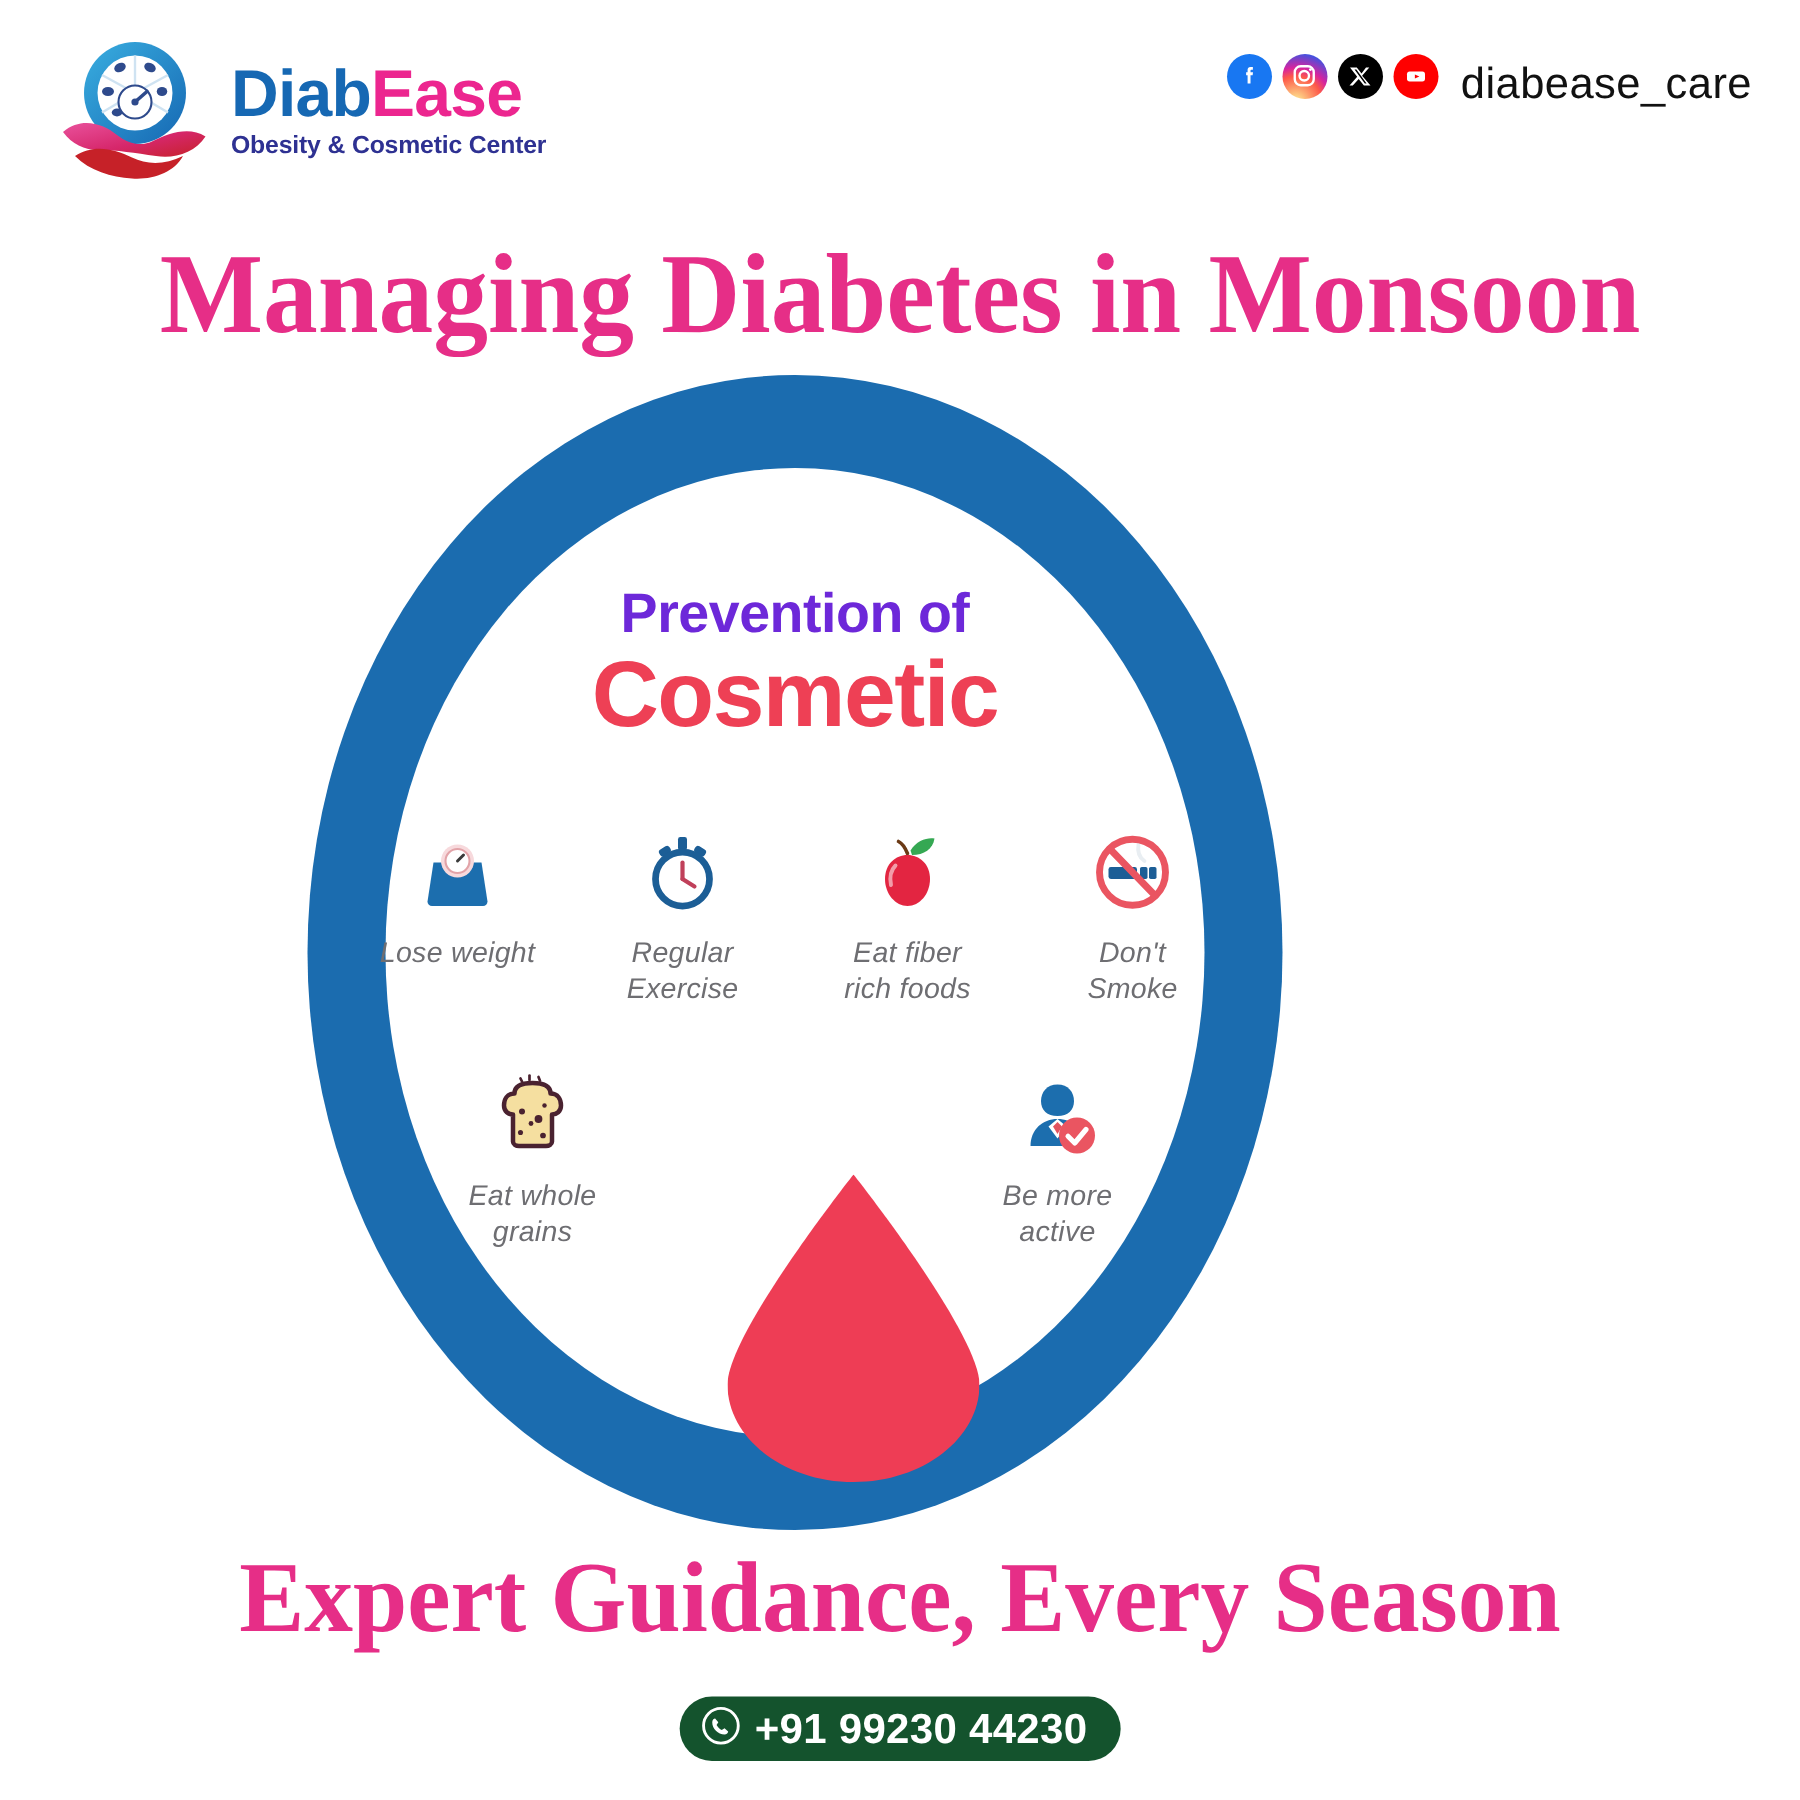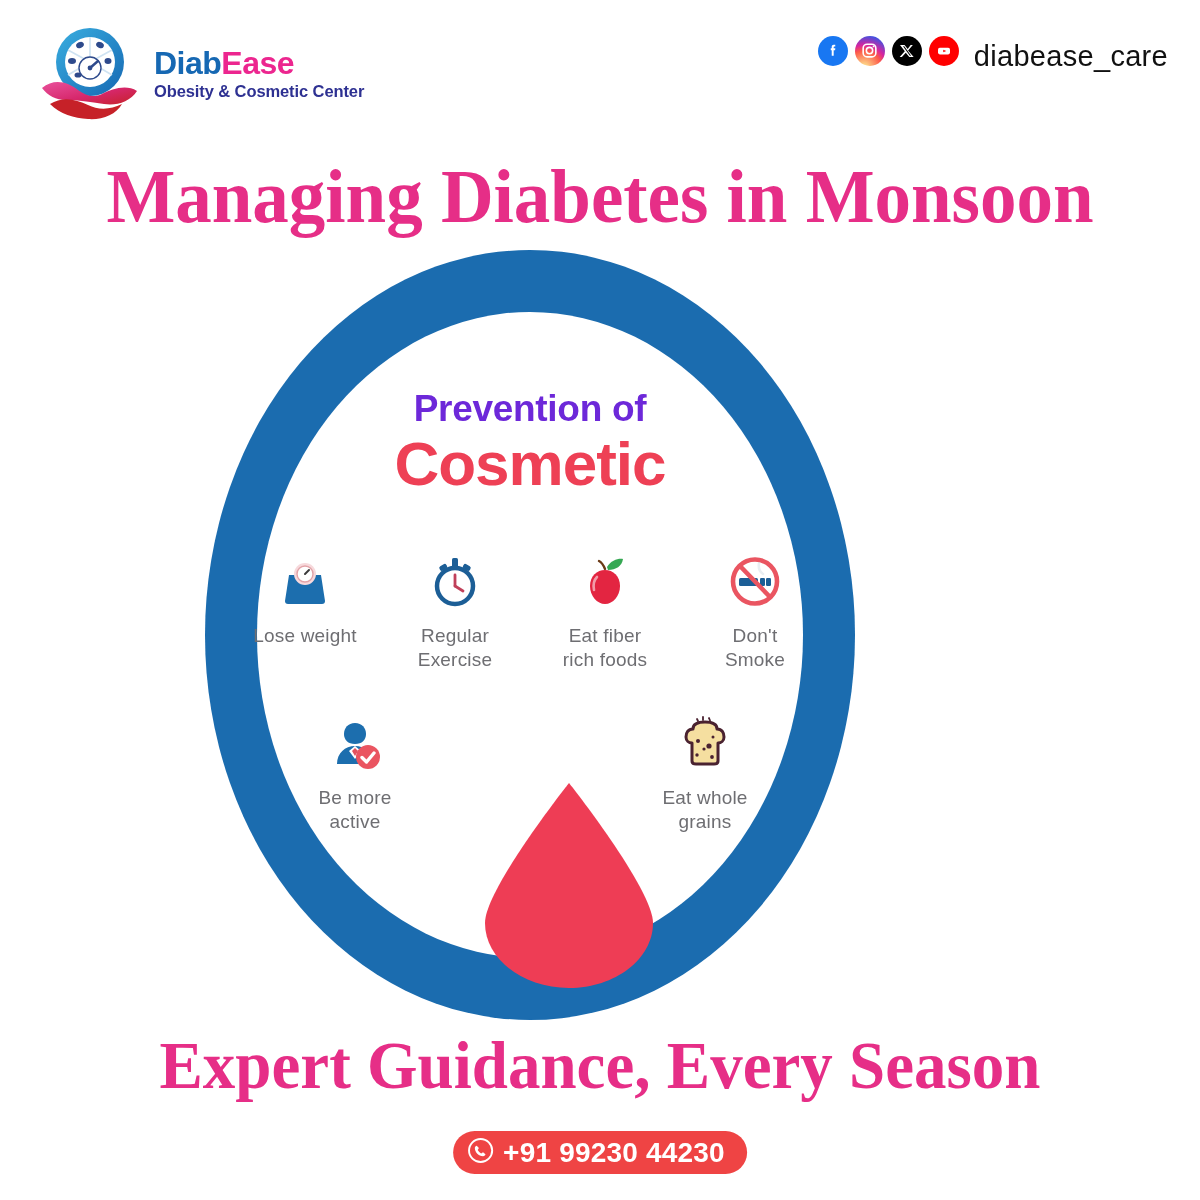--- a/index.html
+++ b/index.html
@@ -41,21 +41,21 @@
     position: relative;
     width: 102px;
     height: 104px;
     flex: 0 0 auto;
   }
 
   .brand-text { padding-top: 4px; }
 
   .brand-name {
     font-family: "Liberation Sans", sans-serif;
-    font-size: 32px;
+    font-size: 44px;
     font-weight: bold;
     line-height: 1;
     letter-spacing: -0.5px;
     white-space: nowrap;
   }
   .brand-name .b1 { color: #1668B3; }
   .brand-name .b2 { color: #EC268F; }
 
   .brand-sub1 {
     font-size: 22.5px;
@@ -134,21 +134,21 @@
   }
 
   
   .phone-pill {
     position: absolute;
     left: 50%;
     top: 1131px;
     transform: translateX(-50%);
     height: 43px;
     padding: 0 22px 0 14px;
-    background: #ef4444;
+    background: #14532d;
     border-radius: 24px;
     display: flex;
     align-items: center;
     gap: 9px;
   }
   .phone-num {
     color: #ffffff;
     font-size: 28px;
     font-weight: bold;
     letter-spacing: 0.2px;
@@ -198,20 +198,21 @@
     line-height: 1.05;
     margin-top: 2px;
   }
 
   .tips-row {
     position: absolute;
     left: 0;
     width: 650px;
     display: flex;
     justify-content: center;
+    font-style: italic;
   }
   .row1 { top: 300px; }
   .row2 { top: 462px; }
 
   .tip {
     width: 150px;
     display: flex;
     flex-direction: column;
     align-items: center;
   }
@@ -392,54 +393,54 @@
         <span class="tip-label">Don't
 Smoke</span>
       </div>
     </div>
 
     <div class="tips-row row2">
 
       <div class="tip">
         <span class="tip-icon">
           <svg width="56" height="56" viewBox="0 0 56 56">
-            <path d="M28 8 C21 8 17 13 17 19 C17 25 21 29 28 29 C35 29 39 25 39 19 C39 13 35 8 28 8 z" fill="#1C6EAE"></path>
-            <path d="M10 49 C10 38 18 31 28 31 C38 31 46 38 46 49 z" fill="#1C6EAE"></path>
-            <path d="M28 31 L22 36 L28 44 L34 36 z" fill="#ffffff"></path>
-            <path d="M28 33 L25 36 L28 41 L31 36 z" fill="#E2535F"></path>
-            <circle cx="41" cy="42" r="12" fill="#EA5561"></circle>
-            <path d="M35 42.5 L39.5 47 L47 38" stroke="#ffffff" stroke-width="3.4" fill="none" stroke-linecap="round" stroke-linejoin="round"></path>
-          </svg>
-        </span>
-        <span class="tip-label">Be more
-active</span>
-      </div>
-
-      <div class="tip">
-        <span class="tip-icon">
-          <svg width="56" height="56" viewBox="0 0 56 56">
             <g stroke="#4A2230" stroke-width="3" fill="#F5DFA0" stroke-linejoin="round">
               <path d="M16 14 C16 9 21 7 28 7 C35 7 40 9 40 14 C45 14 47 18 47 22 C47 26 44 28 41 28 L41 46 C41 48 39 49 37 49 L19 49 C17 49 15 48 15 46 L15 28 C12 28 9 26 9 22 C9 18 11 14 16 14 z"></path>
             </g>
             <circle cx="21" cy="26" r="2" fill="#4A2230"></circle>
             <circle cx="32" cy="31" r="2.6" fill="#4A2230"></circle>
             <circle cx="27" cy="34" r="1.6" fill="#4A2230"></circle>
             <circle cx="36" cy="22" r="1.5" fill="#4A2230"></circle>
             <circle cx="20" cy="40" r="1.7" fill="#4A2230"></circle>
             <circle cx="35" cy="42" r="1.9" fill="#4A2230"></circle>
             <g stroke="#4A2230" stroke-width="1.8" stroke-linecap="round">
               <line x1="26" y1="2" x2="26" y2="5"></line>
               <line x1="32" y1="3" x2="33" y2="5.5"></line>
               <line x1="20" y1="4" x2="21" y2="6"></line>
             </g>
           </svg>
         </span>
         <span class="tip-label">Eat whole
 grains</span>
       </div>
+
+      <div class="tip">
+        <span class="tip-icon">
+          <svg width="56" height="56" viewBox="0 0 56 56">
+            <path d="M28 8 C21 8 17 13 17 19 C17 25 21 29 28 29 C35 29 39 25 39 19 C39 13 35 8 28 8 z" fill="#1C6EAE"></path>
+            <path d="M10 49 C10 38 18 31 28 31 C38 31 46 38 46 49 z" fill="#1C6EAE"></path>
+            <path d="M28 31 L22 36 L28 44 L34 36 z" fill="#ffffff"></path>
+            <path d="M28 33 L25 36 L28 41 L31 36 z" fill="#E2535F"></path>
+            <circle cx="41" cy="42" r="12" fill="#EA5561"></circle>
+            <path d="M35 42.5 L39.5 47 L47 38" stroke="#ffffff" stroke-width="3.4" fill="none" stroke-linecap="round" stroke-linejoin="round"></path>
+          </svg>
+        </span>
+        <span class="tip-label">Be more
+active</span>
+      </div>
     </div>
 
     <div class="blood-drop">
       <svg width="168" height="205" viewBox="0 0 168 205">
         <path d="M84 0 C84 0 168 106 168 140 C168 176 130 205 84 205 C38 205 0 176 0 140 C0 106 84 0 84 0 z" fill="#EE3D55"></path>
       </svg>
     </div>
   </div>
 
   <div class="tagline">Expert Guidance, Every Season</div>

